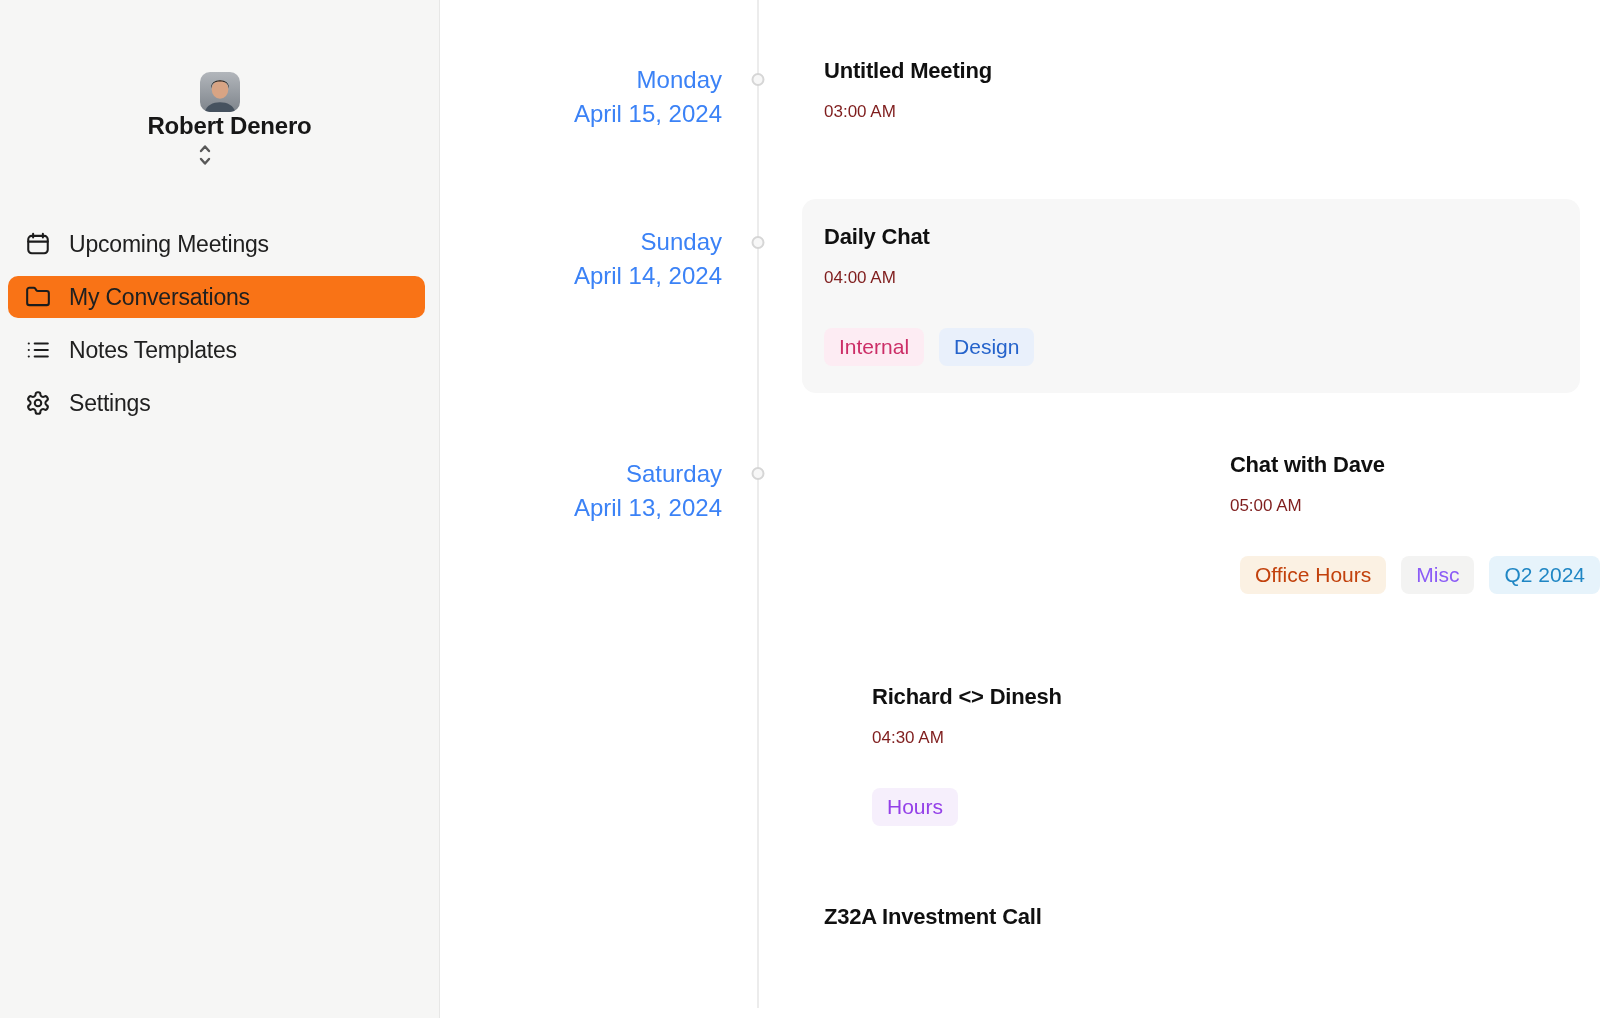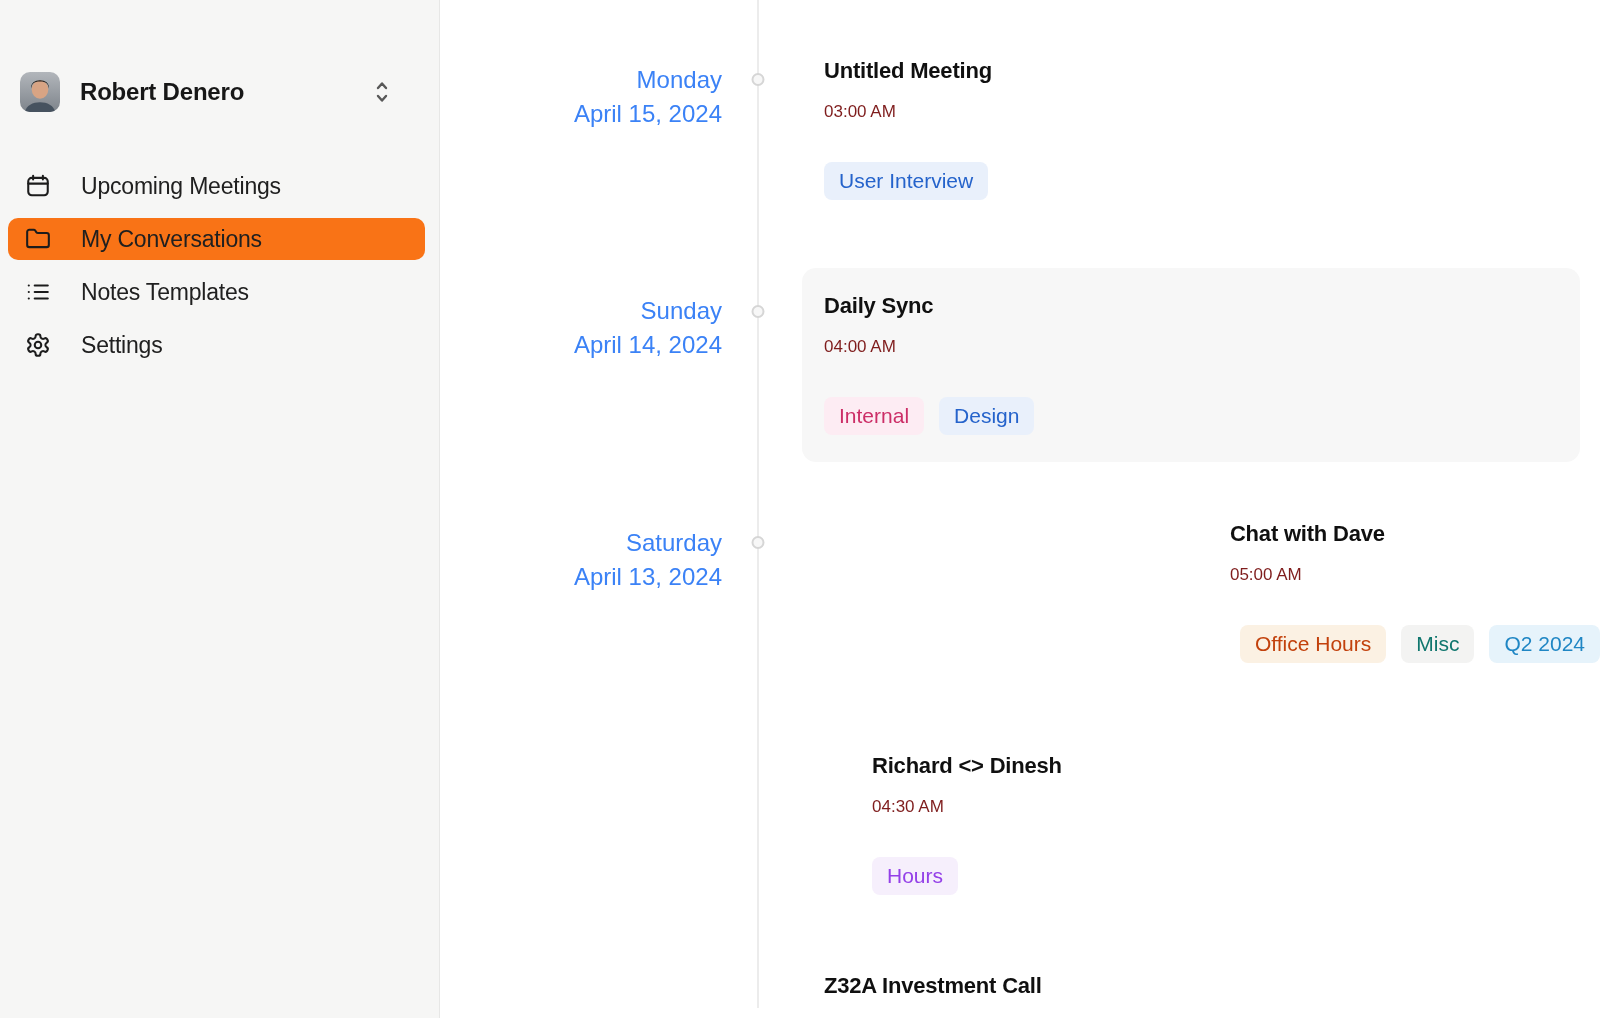--- a/index.html
+++ b/index.html
@@ -3,32 +3,32 @@
 <meta charset="utf-8">
 <style>
   * { margin:0; padding:0; box-sizing:border-box; }
   html,body { width:1600px; height:1018px; overflow:hidden; background:#fff;
               font-family:"Liberation Sans","DejaVu Sans",sans-serif; }
   .app { display:flex; width:1600px; height:1018px; }
 
   
   .sidebar { width:440px; height:100%; background:#f6f6f5; border-right:1px solid #e7e7e6;
              flex-shrink:0; position:relative; }
-  .user-row { display:flex; align-items:center; margin:72px 20px 16px 20px; cursor:pointer; }
+  .user-row { display:flex; align-items:center; margin:72px 20px 16px 20px; cursor:pointer;flex-direction:column; }
   .avatar { width:40px; height:40px; border-radius:10px; overflow:hidden; flex-shrink:0; }
   .user-name { margin-left:20px; font-size:24px; font-weight:700; color:#171717; flex:1;
                letter-spacing:-0.2px; }
   .user-chevron { margin-right:29px; display:flex; align-items:center; }
   .menu { margin:53px 14px 0 8px; }
   .menu-item { height:42px; border-radius:10px; display:flex; align-items:center;
                padding-left:16px; margin-bottom:11px; cursor:pointer; }
   .menu-item.selected { background:#f97316; }
   .menu-icon { width:27px; height:27px; display:flex; align-items:center; justify-content:center;
                color:#1c1c1c; flex-shrink:0; }
-  .menu-label { margin-left:30px; font-size:23px; font-weight:500; color:#202020;
+  .menu-label { margin-left:18px; font-size:23px; font-weight:500; color:#202020;
                 letter-spacing:-0.2px; }
 
   
   .main { position:relative; flex:1; background:#fff; }
   .tl-line { position:absolute; left:317px; top:0; width:2px; height:1008px; background:#ececec; }
   .row { position:relative; display:flex; align-items:flex-start; }
   .row-date { width:318px; text-align:right; padding-right:36px; color:#3b82f6;
               font-size:24px; line-height:34px; padding-top:8px; flex-shrink:0; }
   .row-dot { position:absolute; left:318px; top:18px; transform:translateX(-50%);
              width:13px; height:13px; border-radius:50%; background:#f7f7f7;
@@ -40,21 +40,21 @@
                       padding:22px 30px 27px 22px; }
   .entry-title { font-size:22px; font-weight:700; color:#101010; line-height:32px;
                  letter-spacing:-0.2px; }
   .entry-time { margin-top:11px; font-size:17px; color:#7f1d1d; line-height:28px; }
   .tags { margin-top:36px; display:flex; gap:15px; }
   .tag { height:38px; padding:0 15px; border-radius:8px; font-size:21px; font-weight:500;
          display:flex; align-items:center; cursor:pointer; white-space:nowrap; }
   .tag-blue   { color:#2563cb; background:#e9f0fb; }
   .tag-pink   { color:#cc2e67; background:#fdecf3; }
   .tag-orange { color:#c2410c; background:#fbf1e3;margin-left:10px; }
-  .tag-gray   { color:#0f766e; background:#f3f3f2; }
+  .tag-gray   { color:#8b5cf6; background:#f3f3f2; }
   .tag-cyan   { color:#1f86c4; background:#e6f3fb; }
   .tag-purple { color:#9440e8; background:#f6effc; }
 
   
   .row-1 { margin-top:55px; }
   .row-2 { margin-top:68px; }
   .row-3 { margin-top:56px;justify-content:space-between; }
   .row-4 { margin-top:87px;gap:48px; }
   .row-5 { margin-top:75px; }
 </style>
@@ -137,34 +137,31 @@
 
     <section class="row row-1">
       <div class="row-date">
         <div>Monday</div>
         <div>April 15, 2024</div>
       </div>
       <span class="row-dot"></span>
       <div class="row-content">
         <div class="entry-title">Untitled Meeting</div>
         <div class="entry-time">03:00 AM</div>
-        <div class="tags">
-          <span class="tag tag-blue">User Interview</span>
-        </div>
       </div>
     </section>
 
     <section class="row row-2 row--card">
       <div class="row-date">
         <div>Sunday</div>
         <div>April 14, 2024</div>
       </div>
       <span class="row-dot"></span>
       <div class="row-content card">
-        <div class="entry-title">Daily Sync</div>
+        <div class="entry-title">Daily Chat</div>
         <div class="entry-time">04:00 AM</div>
         <div class="tags">
           <span class="tag tag-pink">Internal</span>
           <span class="tag tag-blue">Design</span>
         </div>
       </div>
     </section>
 
     <section class="row row-3">
       <div class="row-date">

